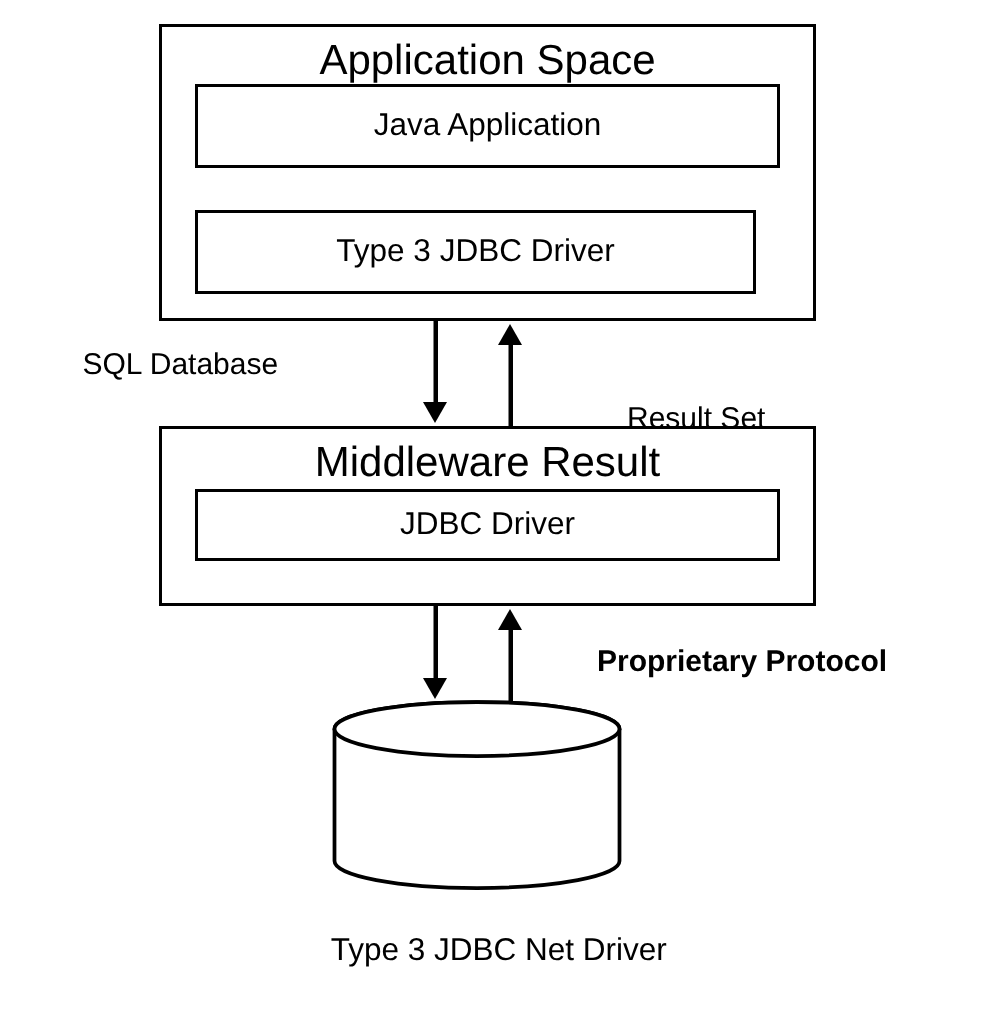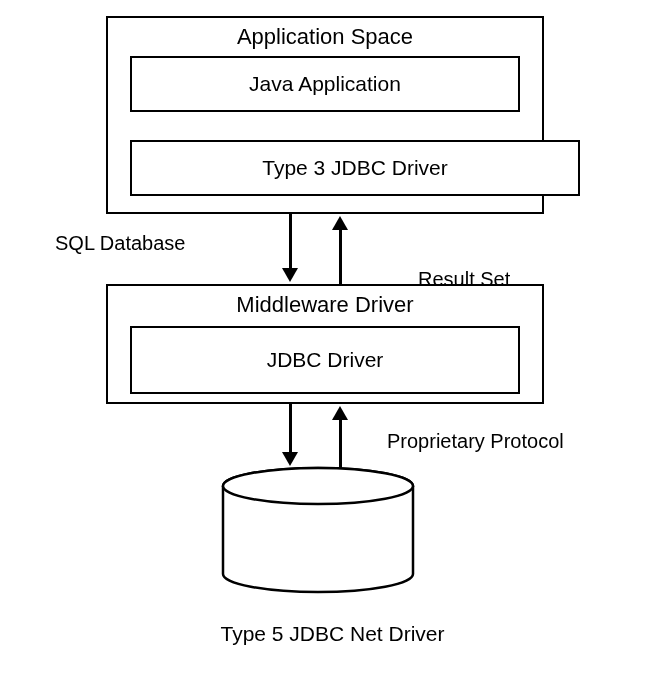--- a/index.html
+++ b/index.html
@@ -19,21 +19,21 @@
       position: absolute;
       border: 2px solid #000;
       background: #fff;
       display: flex;
       align-items: center;
       justify-content: center;
       font-size: 21px;
     }
     .title {
       text-align: center;
-      font-size: 22px;
+      font-size: 28px;
       position: absolute;
       width: 100%;
     }
     .label {
       position: absolute;
       font-size: 20px;
     }
     .caption {
       position: absolute;
       font-size: 21px;
@@ -71,50 +71,50 @@
     }
   </style>
 </head>
 <body>
 
 <div class="outer-box" style="left:106px; top:16px; width:438px; height:198px;">
   <div class="title" style="top:6px;">Application Space</div>
   <div class="inner-box" style="left:22px; top:38px; width:390px; height:56px;">
     <span>Java Application</span>
   </div>
-  <div class="inner-box" style="left:22px; top:122px; width:450px; height:56px;">
+  <div class="inner-box" style="left:22px; top:122px; width:374px; height:56px;">
     <span>Type 3 JDBC Driver</span>
   </div>
 </div>
 
 <div class="label" style="left:55px; top:232px;">SQL Database</div>
 <div class="label" style="left:418px; top:232px;margin-top:36px;">Result Set</div>
 
 <div class="arrow-line" style="left:289px; top:214px; height:56px;"></div>
 <div class="arrow-head-down" style="left:282px; top:268px;"></div>
 
 <div class="arrow-line" style="left:339px; top:228px; height:56px;"></div>
 <div class="arrow-head-up" style="left:332px; top:216px;"></div>
 
 <div class="outer-box" style="left:106px; top:284px; width:438px; height:120px;">
-  <div class="title" style="top:6px;">Middleware Driver</div>
-  <div class="inner-box" style="left:22px; top:40px; width:390px; height:68px;">
+  <div class="title" style="top:6px;">Middleware Result</div>
+  <div class="inner-box" style="left:22px; top:40px; width:390px; height:48px;">
     <span>JDBC Driver</span>
   </div>
 </div>
 
-<div class="label" style="left:387px; top:430px;">Proprietary Protocol</div>
+<div class="label" style="left:398px; top:430px;font-weight:bold;">Proprietary Protocol</div>
 
 <div class="arrow-line" style="left:289px; top:404px; height:50px;"></div>
 <div class="arrow-head-down" style="left:282px; top:452px;"></div>
 
 <div class="arrow-line" style="left:339px; top:418px; height:50px;"></div>
 <div class="arrow-head-up" style="left:332px; top:406px;"></div>
 
 <div class="cylinder" style="left:218px; top:466px; width:200px; height:130px;">
   <svg width="200" height="130" viewBox="0 0 200 130">
     <ellipse cx="100" cy="20" rx="95" ry="18" fill="#fff" stroke="#000" stroke-width="2.5"></ellipse>
     <path d="M 5 20 L 5 108 A 95 18 0 0 0 195 108 L 195 20" fill="#fff" stroke="#000" stroke-width="2.5"></path>
     <ellipse cx="100" cy="20" rx="95" ry="18" fill="#fff" stroke="#000" stroke-width="2.5"></ellipse>
   </svg>
 </div>
 
-<div class="caption" style="top:622px; left:0;">Type 5 JDBC Net Driver</div>
+<div class="caption" style="top:622px; left:0;">Type 3 JDBC Net Driver</div>
 
 </body></html>

